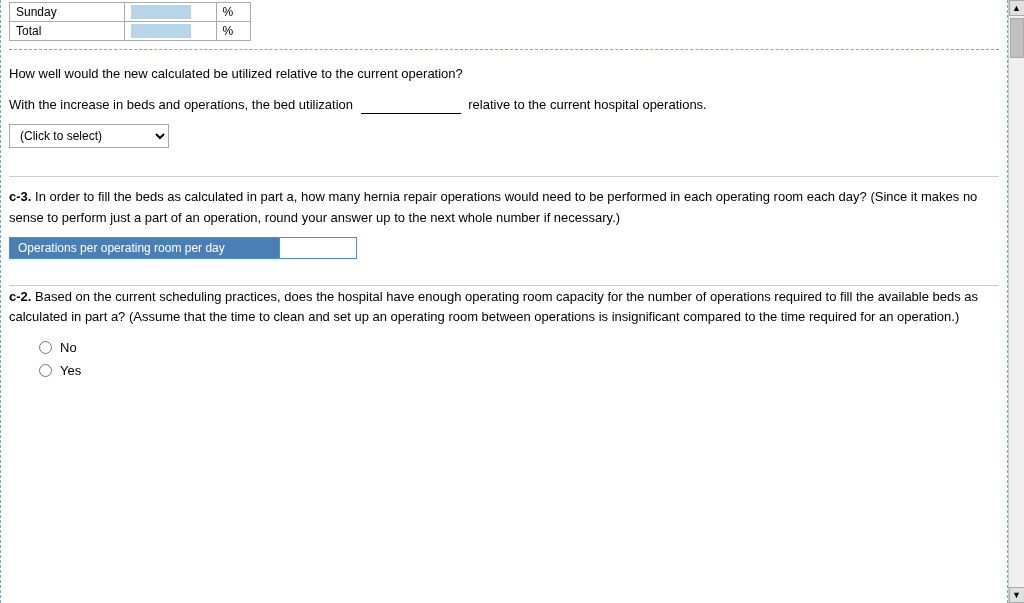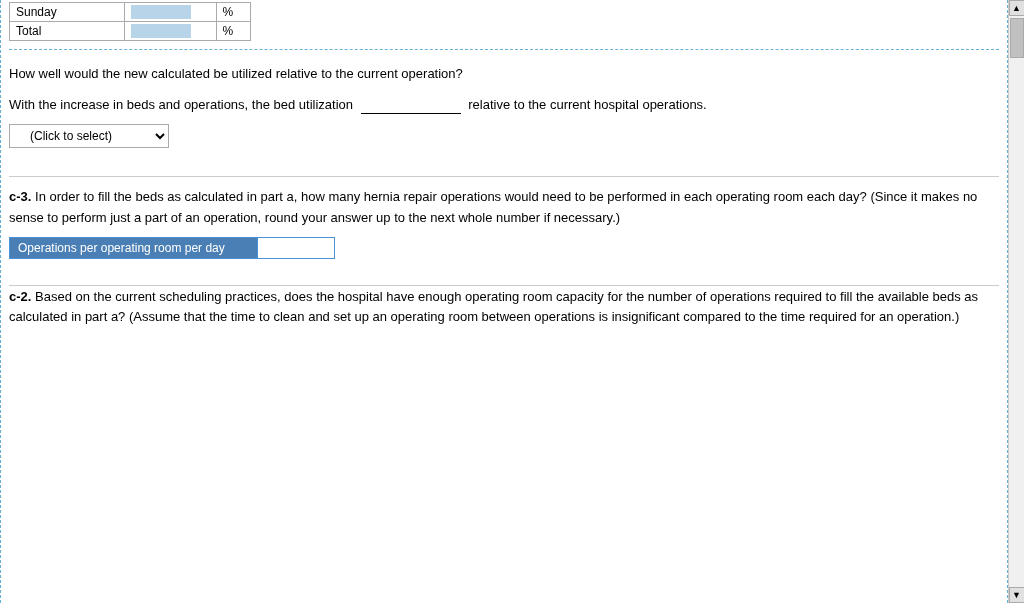--- a/index.html
+++ b/index.html
@@ -145,21 +145,21 @@
       border-bottom: 1px solid #000;
       margin: 0 4px;
       vertical-align: bottom;
     }
 
     .dropdown-wrapper {
       margin: 10px 0;
     }
 
     select.click-to-select {
-      padding: 3px 16px;
+      padding: 3px 6px;
       font-size: 12px;
       border: 1px solid #aaaaaa;
       background: #ffffff;
       width: 160px;
       cursor: pointer;
     }
 
     
     .part-c1 {
       padding: 10px 0 10px 0;
@@ -188,21 +188,21 @@
 
     table.ops-table td {
       border: 1px solid #4a90d9;
       padding: 3px 8px;
       font-size: 12px;
     }
 
     table.ops-table td.ops-label {
       background: #4a7fb5;
       color: #ffffff;
-      width: 248px;
+      width: 270px;
     }
 
     table.ops-table td.ops-input {
       background: #ffffff;
       width: 70px;
     }
 
     table.ops-table td.ops-input input {
       border: none;
       outline: none;
@@ -299,20 +299,30 @@
         </table>
       </div>
     </div>
 
     <div class="part-c2">
       <div class="part-label">
         <strong id="c2-label-bold">c-2. </strong>
         <span id="c2-text">Based on the current scheduling practices, does the hospital have enough operating room capacity for the number of operations required to fill the available beds as calculated in part a? (Assume that the time to clean and set up an operating room between operations is insignificant compared to the time required for an operation.)</span>
       </div>
 
+      <div class="radio-options" id="radio-options">
+      <div class="radio-option">
+            <input type="radio" name="c2-answer" value="No" style="">
+            <span>No</span>
+          </div>
+          <div class="radio-option">
+            <input type="radio" name="c2-answer" value="Yes" style="">
+            <span>Yes</span>
+          </div>
+        </div>
     </div>
 
   </div>
 
   <div class="scrollbar" style="position: fixed; right: 0; top: 0; bottom: 0; width: 16px;">
     <div class="scrollbar-up">
       <span>▲</span>
     </div>
     <div class="scrollbar-thumb"></div>
     <div class="scrollbar-down">

